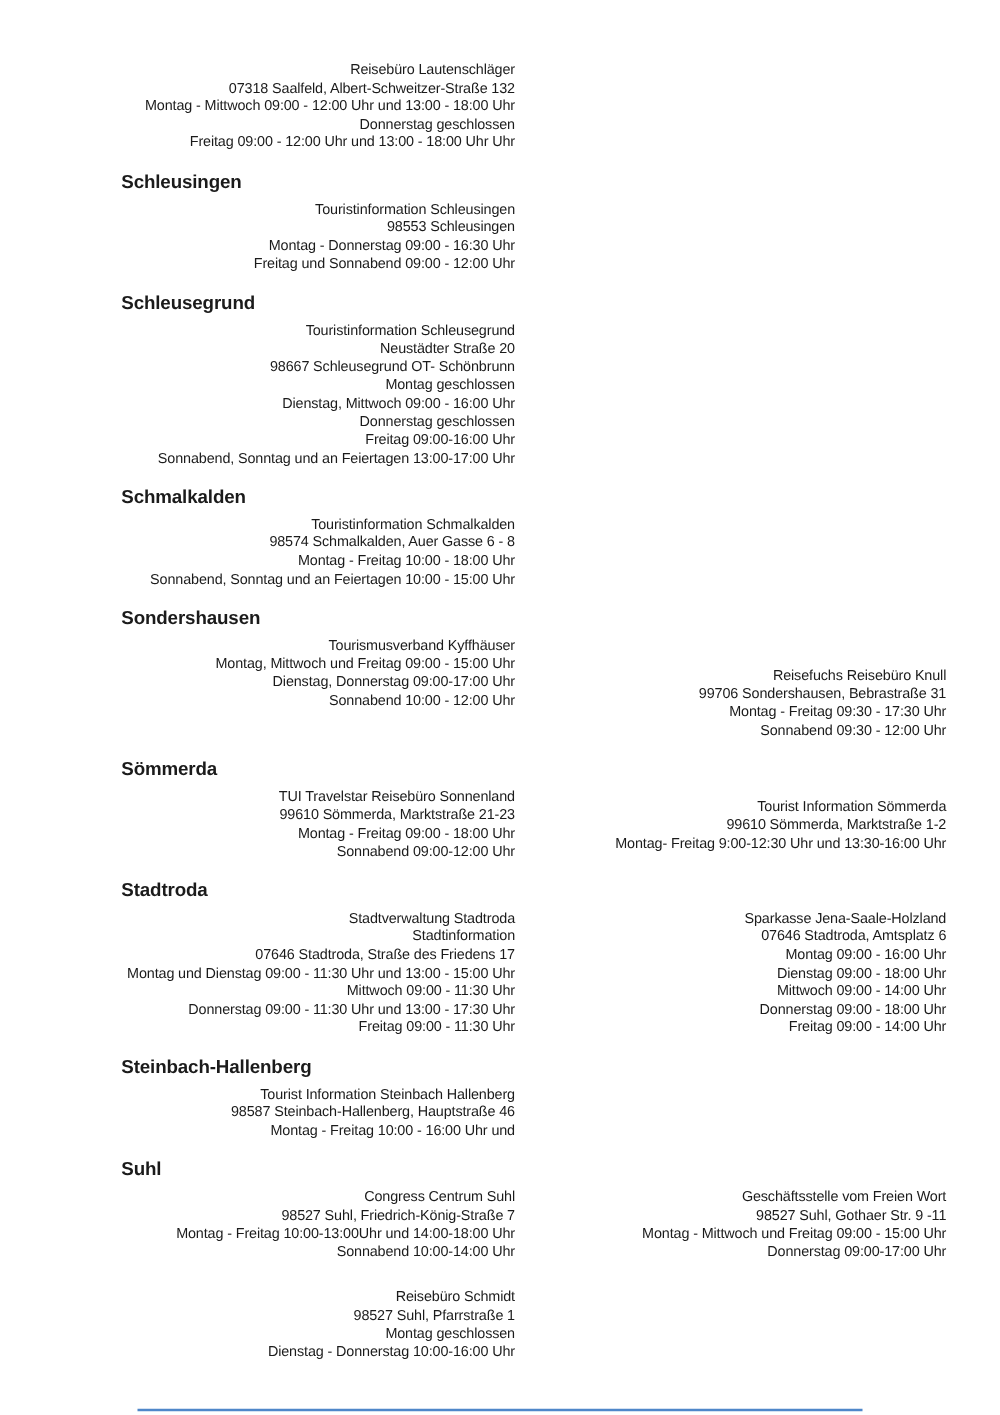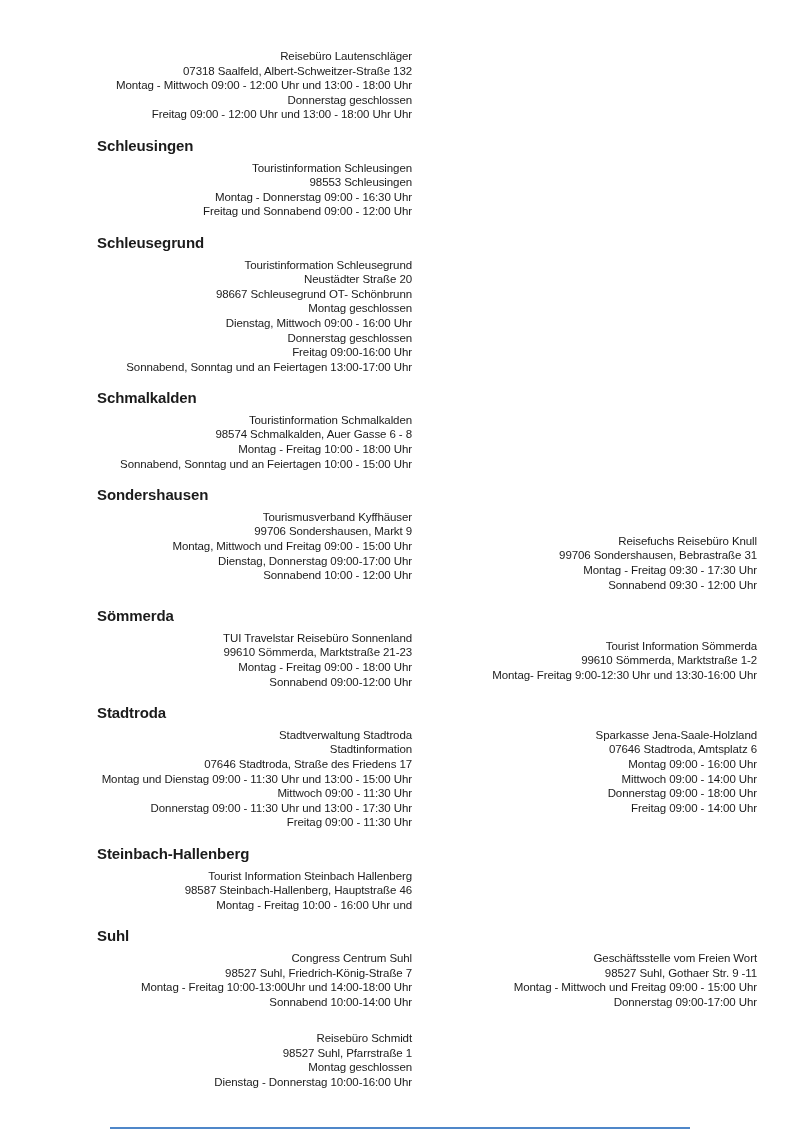--- a/index.html
+++ b/index.html
@@ -119,21 +119,20 @@
           </div>
         </div>
       </div>
     </div>
     <div class="section">
       <div class="heading">Sondershausen</div>
       <div class="cols">
         <div class="col col-left">
           <div class="entry">
             <div class="line">Tourismusverband Kyffhäuser</div>
-            <div class="line">99706 Sondershausen, Markt 9</div>
             <div class="line">Montag, Mittwoch und Freitag 09:00 - 15:00 Uhr</div>
             <div class="line">Dienstag, Donnerstag 09:00-17:00 Uhr</div>
             <div class="line">Sonnabend 10:00 - 12:00 Uhr</div>
           </div>
         </div>
         <div class="col col-right" style="margin-top: 24px;">
           <div class="entry">
             <div class="line">Reisefuchs Reisebüro Knull</div>
             <div class="line">99706 Sondershausen, Bebrastraße 31</div>
             <div class="line">Montag - Freitag 09:30 - 17:30 Uhr</div>
@@ -174,20 +173,21 @@
             <div class="line">Mittwoch 09:00 - 11:30 Uhr</div>
             <div class="line">Donnerstag 09:00 - 11:30 Uhr und 13:00 - 17:30 Uhr</div>
             <div class="line">Freitag 09:00 - 11:30 Uhr</div>
           </div>
         </div>
         <div class="col col-right">
           <div class="entry">
             <div class="line">Sparkasse Jena-Saale-Holzland</div>
             <div class="line">07646 Stadtroda, Amtsplatz 6</div>
             <div class="line">Montag 09:00 - 16:00 Uhr</div>
+            <div class="line">Dienstag 09:00 - 18:00 Uhr</div>
             <div class="line">Mittwoch 09:00 - 14:00 Uhr</div>
             <div class="line">Donnerstag 09:00 - 18:00 Uhr</div>
             <div class="line">Freitag 09:00 - 14:00 Uhr</div>
           </div>
         </div>
       </div>
     </div>
     <div class="section">
       <div class="heading">Steinbach-Hallenberg</div>
       <div class="cols">

